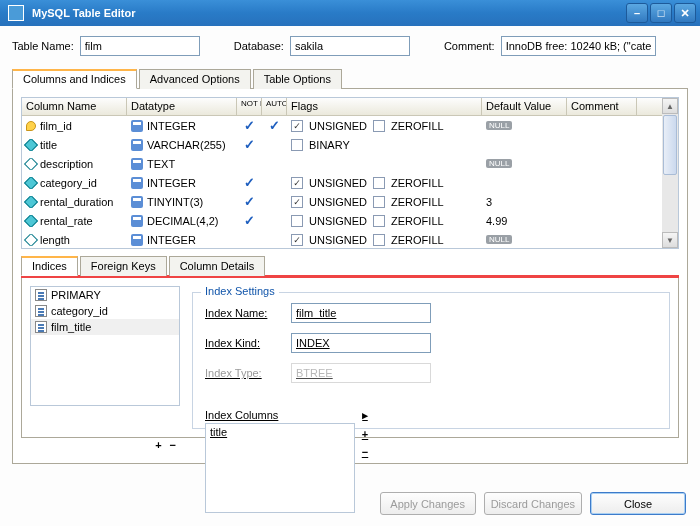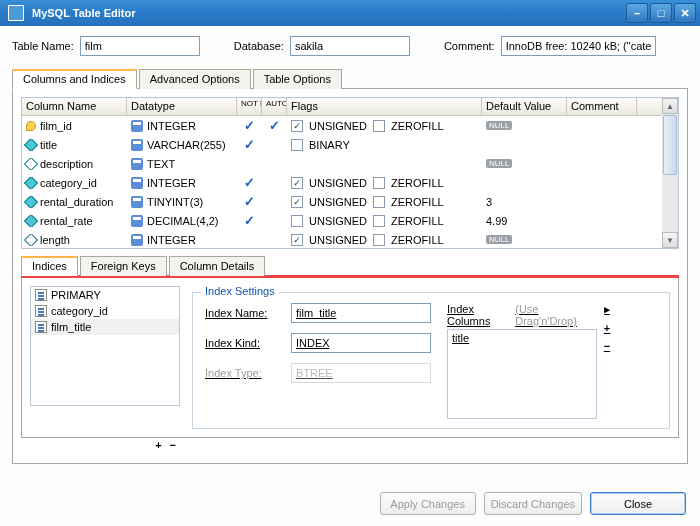--- a/index.html
+++ b/index.html
@@ -332,40 +332,39 @@
             </div>
           </div>
         <div class="list-pm">
           <span>+</span>
           <span>−</span>
         </div>
       </div>
 
       <div class="index-settings">
         <span class="legend">Index Settings</span>
-        <div style="display:flex; gap:16px;">
+        <div style="display:flex; gap:16px;flex-direction:column;">
           <div style="flex:0 0 auto">
             <div class="setting-row">
               <label>Index Name:</label>
               <input type="text" value="film_title" style="">
             </div>
             <div class="setting-row">
               <label>Index Kind:</label>
               <select><option>INDEX</option></select>
             </div>
             <div class="setting-row disabled">
               <label>Index Type:</label>
               <select disabled=""><option>BTREE</option></select>
             </div>
           </div>
           <div style="display:flex">
             <div class="index-cols">
               <div class="index-cols-label">
                 <span>Index Columns</span>
-                <span class="index-cols-hint">(Use Drag'n'Drop)</span>
               </div>
               <div class="index-cols-box">
                 <div>title</div>
               </div>
             </div>
             <div class="side-btns">
               <span>▸</span>
               <span>+</span>
               <span>−</span>
             </div>

